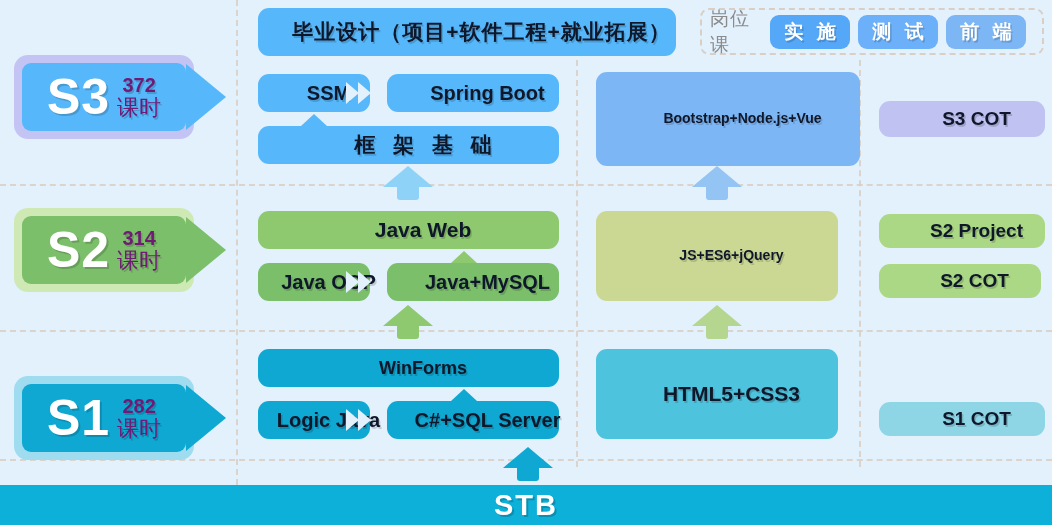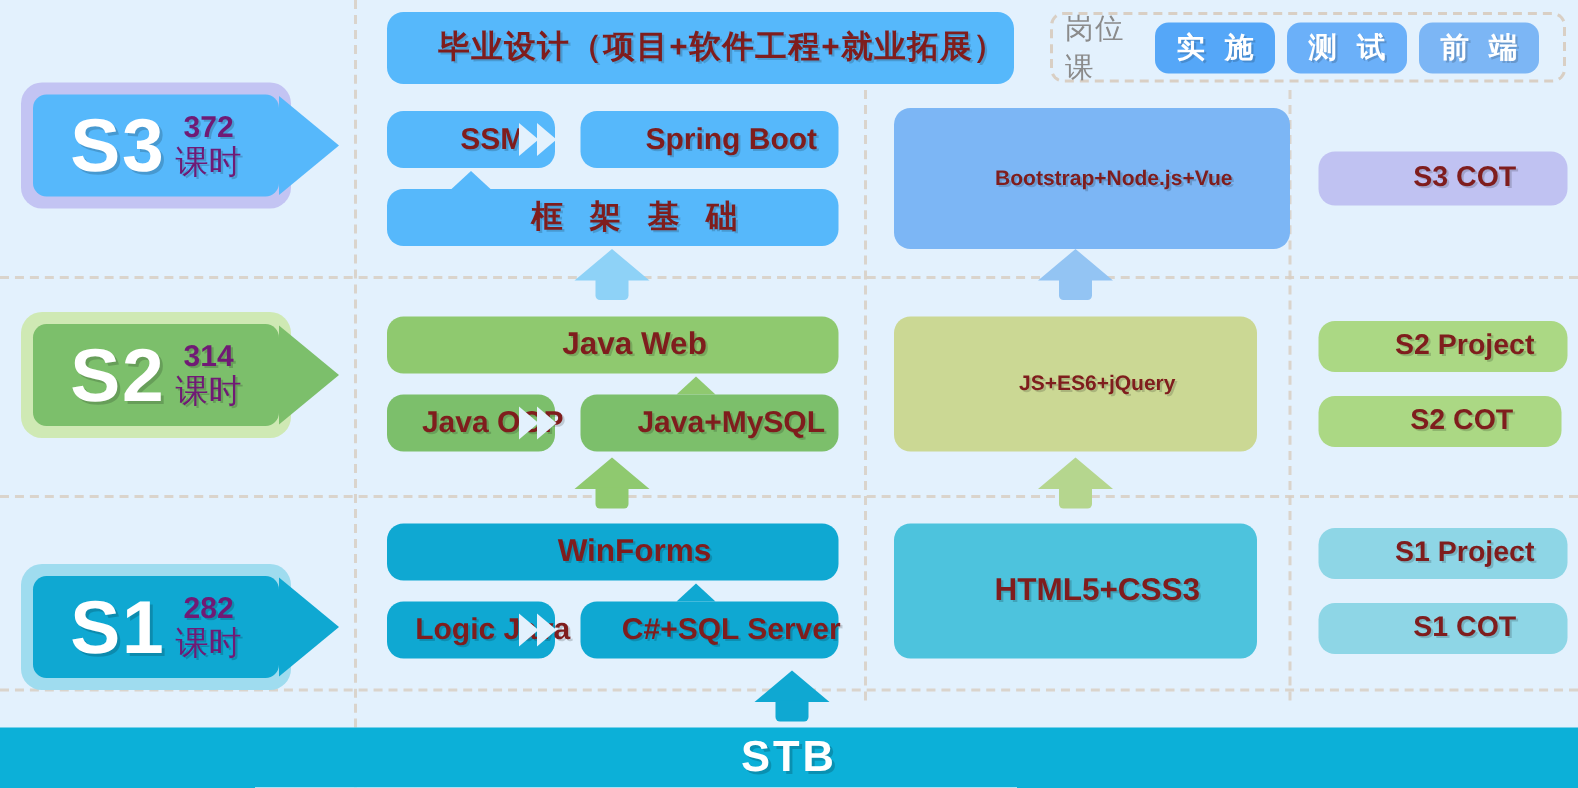--- a/index.html
+++ b/index.html
@@ -32,21 +32,21 @@
   }
 
   
   .box {
     position: absolute;
     box-sizing: border-box;
     display: flex;
     align-items: center;
     justify-content: center;
     border-radius: 11px;
-    color: #7f1d1d;
+    color: #0f172a;
     font-weight: bold;
     text-align: center;
     text-shadow: 1.5px 1.5px 0 rgba(0,0,0,.16);
     line-height: 1.12;
     white-space: nowrap;
     padding-left: 29px;
   }
 
   
   .notch::after {
@@ -314,41 +314,38 @@
 
   <div class="fatarrow" style="left:383px; top:305px;">
     <div class="head" style="border-bottom:21px solid #8fc96f;"></div>
     <div class="stem" style="background:#8fc96f;"></div>
   </div>
   <div class="fatarrow" style="left:692px; top:305px;">
     <div class="head" style="border-bottom:21px solid #b5d68e;"></div>
     <div class="stem" style="background:#b5d68e;"></div>
   </div>
 
-  <div class="box" style="left:258px; top:349px; width:301px; height:38px; background:#0fa8d2; font-size:21px;">
+  <div class="box" style="left:258px; top:349px; width:301px; height:38px; background:#0fa8d2; font-size:18px;">
     <span>WinForms</span>
   </div>
 
   <div class="tri-sm" style="left:451px; top:389px; border-bottom:12px solid #0fa8d2;"></div>
 
   <div class="box notch" style="left:258px; top:401px; width:112px; height:38px; background:#0fa8d2; font-size:20px;">
     <span>Logic Java</span>
   </div>
 
   <div class="box" style="left:387px; top:401px; width:172px; height:38px; background:#0fa8d2; font-size:20px;">
     <span>C#+SQL Server</span>
   </div>
 
   <div class="box" style="left:596px; top:349px; width:242px; height:90px; background:#4dc3dd; font-size:21px;">
     <span>HTML5+CSS3</span>
   </div>
 
-  <div class="box" style="left:879px; top:352px; width:166px; height:34px; background:#8ed6e6; font-size:19px;">
-    <span>S1 Project</span>
-  </div>
   <div class="box" style="left:879px; top:402px; width:166px; height:34px; background:#8ed6e6; font-size:19px;">
     <span>S1 COT</span>
   </div>
 
   <div class="fatarrow" style="left:503px; top:447px;">
     <div class="head" style="border-bottom:21px solid #0fa8d2;"></div>
     <div class="stem" style="background:#0fa8d2;"></div>
   </div>
 
   <div id="stb-bar" style="background:#0cb0d8;">

